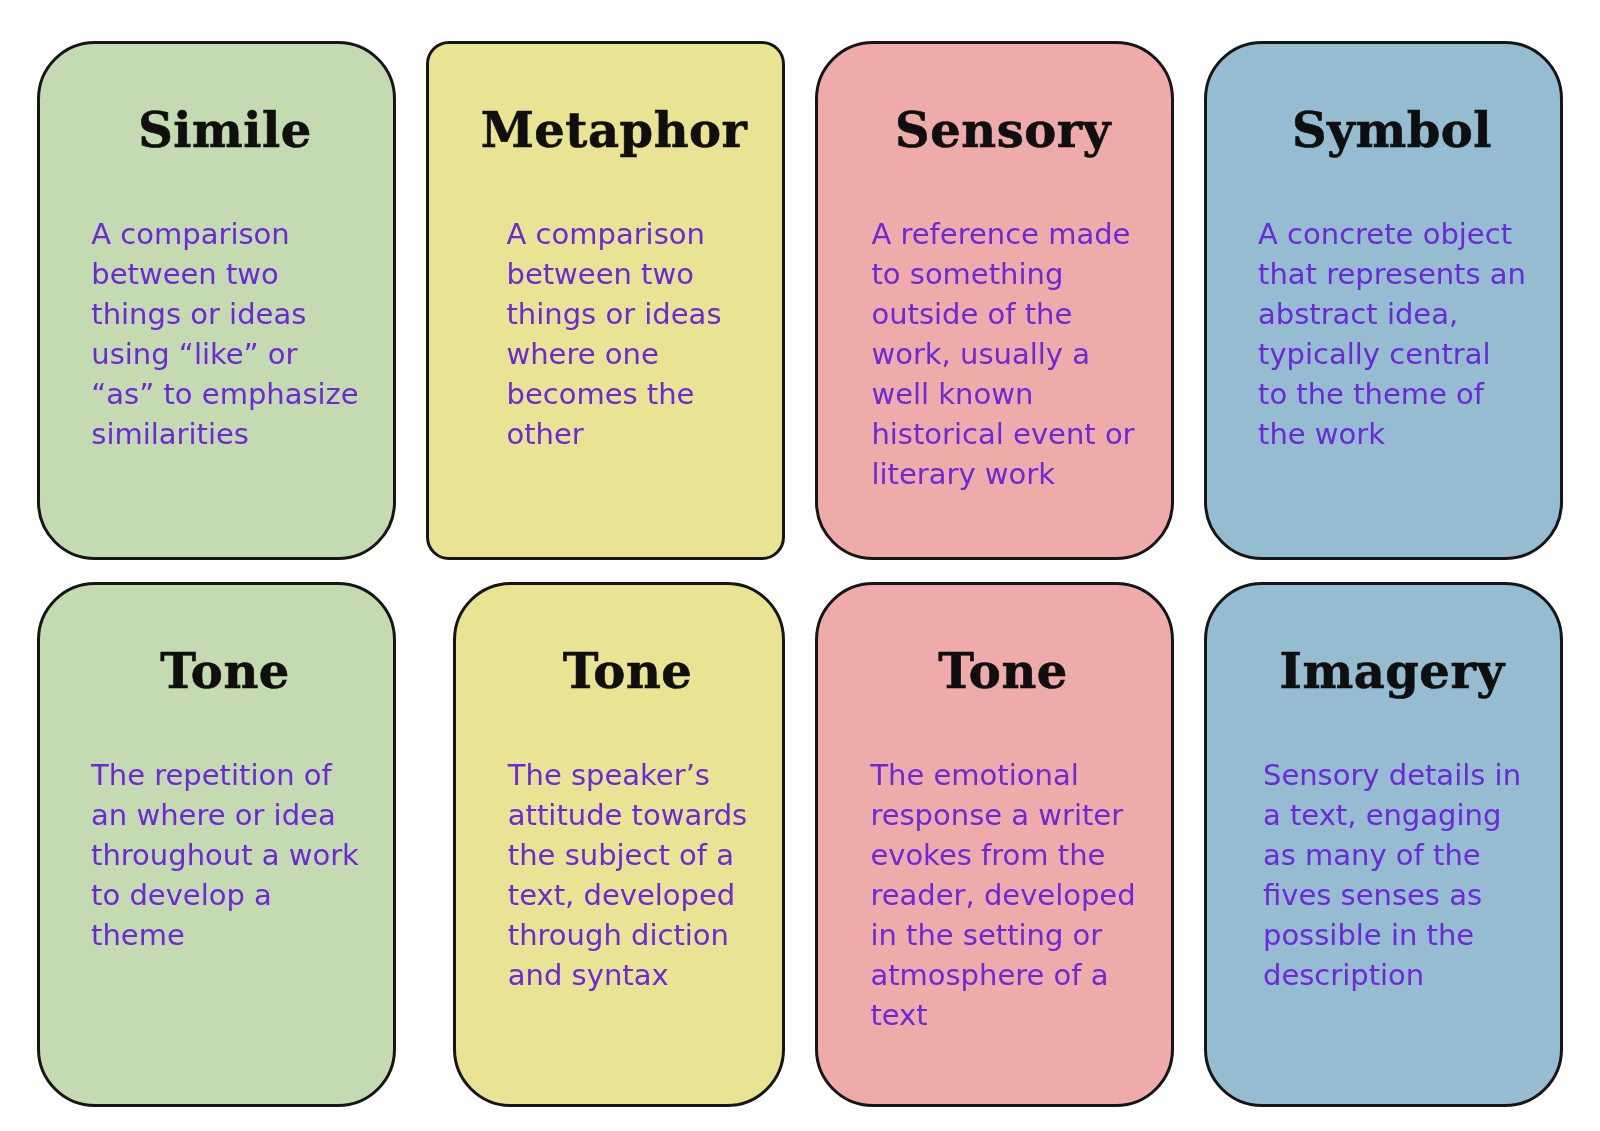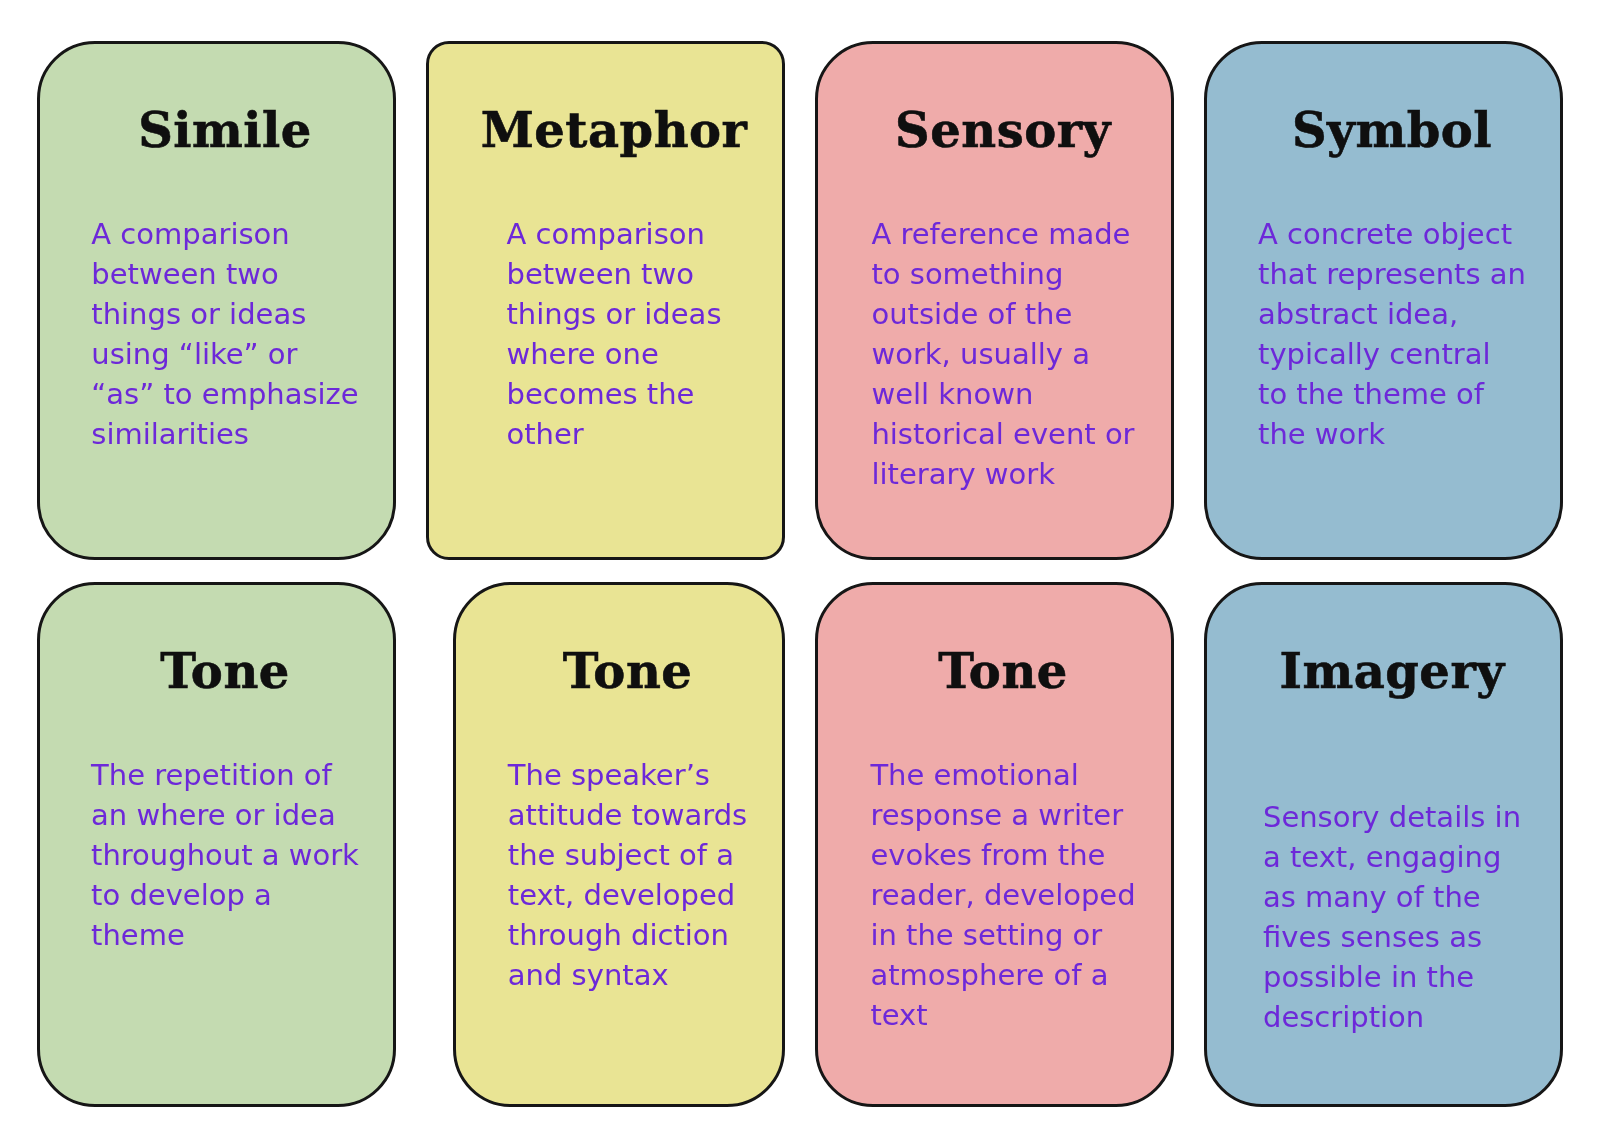--- a/index.html
+++ b/index.html
@@ -120,21 +120,21 @@
     <div class="card-title">Tone</div>
     <div class="card-def">The emotional
 response a writer
 evokes from the
 reader, developed
 in the setting or
 atmosphere of a
 text</div>
   </div>
 
-  <div class="card" style="background-color: rgb(149, 188, 208); gap: 42px;">
+  <div class="card" style="background-color: rgb(149, 188, 208);">
     <div class="card-title">Imagery</div>
     <div class="card-def">Sensory details in
 a text, engaging
 as many of the
 fives senses as
 possible in the
 description</div>
   </div>
 
 </div>

